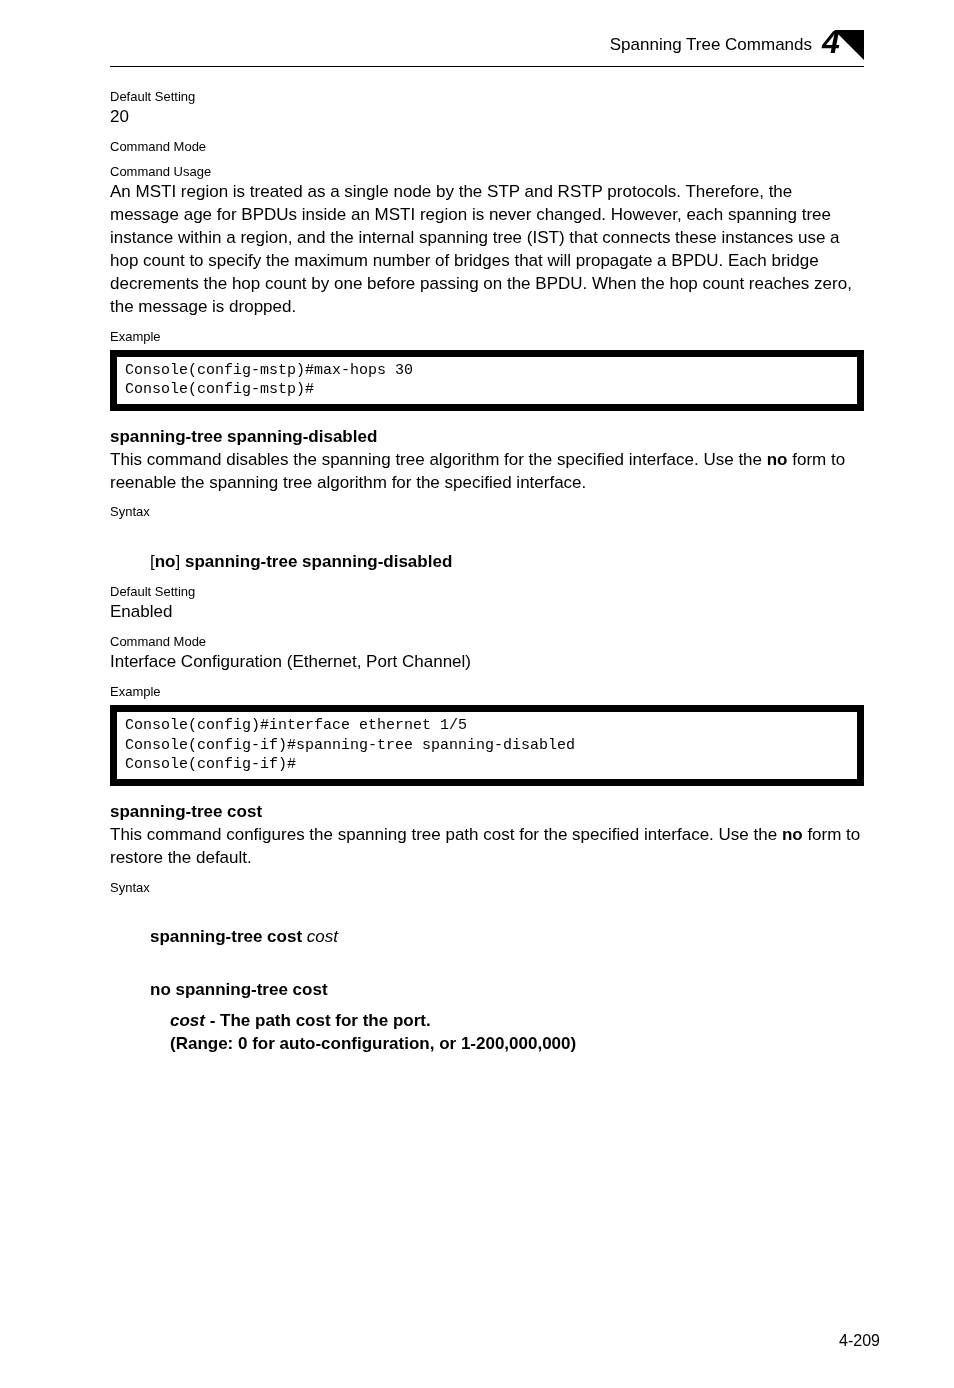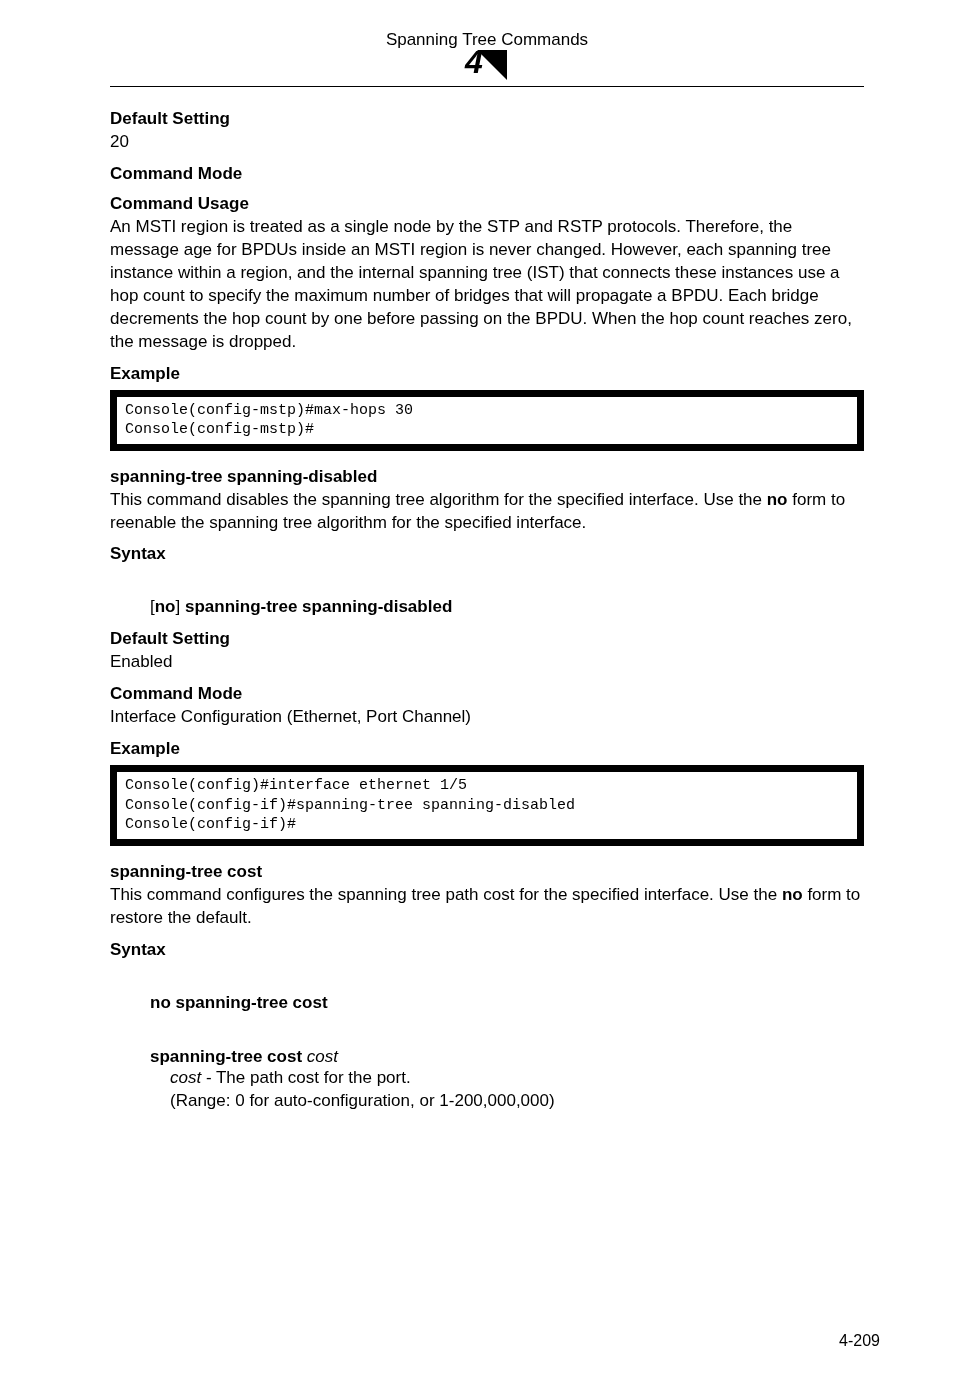--- a/index.html
+++ b/index.html
@@ -14,22 +14,22 @@
     width: 954px;
     height: 1388px;
     padding: 30px 90px 0 110px;
     box-sizing: border-box;
     position: relative;
   }
   .header {
     display: flex;
     justify-content: flex-end;
     align-items: center;
+    gap: 12px;
     margin-bottom: 6px;
-    flex-direction: column;
   }
   .header-title {
     font-size: 17px;
     font-weight: 400;
   }
   .header-badge {
     position: relative;
     width: 40px;
     height: 30px;
   }
@@ -50,22 +50,22 @@
     height: 0;
     border-top: 30px solid #000;
     border-left: 30px solid transparent;
   }
   .hr {
     border: none;
     border-top: 1px solid #000;
     margin: 0 0 22px 0;
   }
   .h2 {
-    font-size: 17px;
-    font-weight: bold;
+    font-size: 13px;
+    font-weight: normal;
     margin: 10px 0 2px 0;
   }
   .h3 {
     font-size: 17px;
     font-weight: bold;
     margin: 16px 0 2px 0;
   }
   .indent {
     margin-left: 40px;
     font-size: 17px;
@@ -89,20 +89,21 @@
   }
   .syntax-line {
     margin-left: 40px;
     font-size: 17px;
     margin-top: 32px;
   }
   .sub-indent {
     margin-left: 60px;
     font-size: 17px;
     line-height: 1.35;
+    font-weight: bold;
   }
   .page-num {
     position: absolute;
     bottom: 38px;
     right: 74px;
     font-size: 16px;
   }
 </style>
 </head>
 <body>
@@ -150,24 +151,24 @@
   <div class="codebox">Console(config)#interface ethernet 1/5
 Console(config-if)#spanning-tree spanning-disabled
 Console(config-if)#</div>
 
   <div class="h3">spanning-tree cost</div>
   <div class="p">
     <span>This command configures the spanning tree path cost for the specified interface. Use the </span><span class="bold">no</span><span> form to restore the default.</span>
   </div>
 
   <div class="h2">Syntax</div>
-  <div class="syntax-line p bold">no spanning-tree cost</div>
   <div class="syntax-line">
     <span class="bold">spanning-tree cost </span><span class="italic">cost</span>
   </div>
+  <div class="syntax-line p bold">no spanning-tree cost</div>
 
   <div class="sub-indent">
     <span class="italic">cost</span><span> - The path cost for the port.</span>
   </div>
   <div class="sub-indent">(Range: 0 for auto-configuration, or 1-200,000,000)</div>
 
   <div class="page-num">4-209</div>
 </div>
 
 </body></html>

